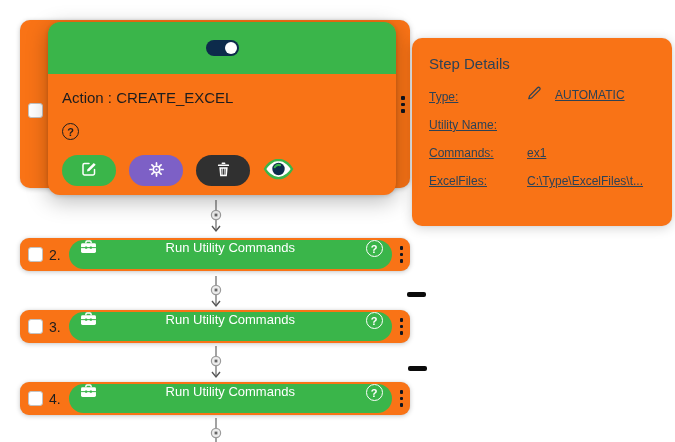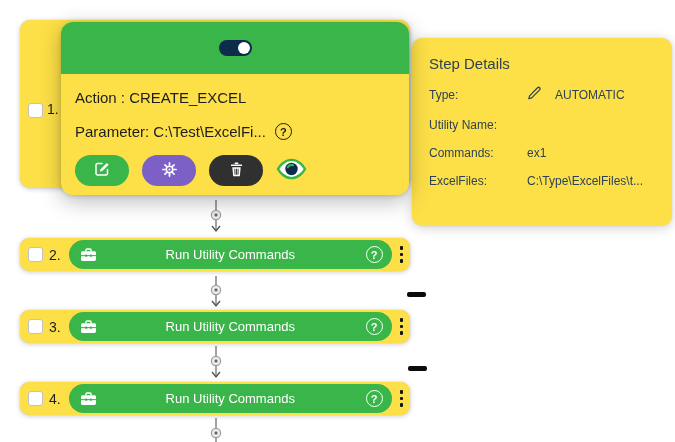--- a/index.html
+++ b/index.html
@@ -1,35 +1,35 @@
 <!DOCTYPE html>
 <html><head>
 <meta charset="utf-8">
 <style>
   * { margin:0; padding:0; box-sizing:border-box; }
   html,body { width:675px; height:442px; }
   body {
     position:relative; overflow:hidden; background:#ffffff;
     font-family:"Liberation Sans", sans-serif;
   }
-  .card { position:absolute; background:#fde047; }
+  .card { position:absolute; background:#f97316; }
 
   
   .row1 {
     left:20px; top:20px; width:390px; height:168px; border-radius:10px;
     box-shadow:0 1px 5px rgba(0,0,0,.22), 0 0 1px rgba(0,0,0,.12);
     z-index:1;
   }
   .row1 .cb { position:absolute; left:8px; top:83px; }
   .row1 .step-num { position:absolute; left:27px; top:81px; }
   .row1 .kebab { position:absolute; left:378px; top:73px; }
 
   
   .popup {
-    left:61px; top:22px; width:348px; height:173px; border-radius:12px;
+    left:48px; top:22px; width:348px; height:173px; border-radius:12px;
     box-shadow:0 6px 22px rgba(0,0,0,.28), 0 1px 4px rgba(0,0,0,.15);
     z-index:5;
   }
   .popup-header {
     height:52px; background:#3ab54a; border-radius:12px 12px 0 0;
     display:flex; align-items:center; justify-content:center;
   }
   .toggle { width:33px; height:16px; border-radius:8px; background:#0d2b4b; position:relative; cursor:pointer; }
   .toggle-knob { position:absolute; right:2px; top:2px; width:12px; height:12px; border-radius:50%; background:#fff; }
   .popup-body { padding:15px 14px 0 14px; }
@@ -50,37 +50,37 @@
   .pill.dark   { background:#303030; }
   .eye-btn { background:none; border:none; cursor:pointer; display:flex; align-items:center; padding:0; }
 
   
   .step-details {
     left:412px; top:38px; width:260px; height:188px; border-radius:10px;
     box-shadow:0 2px 12px rgba(0,0,0,.18), 0 0 2px rgba(0,0,0,.08);
     padding:17px 10px 0 17px; z-index:4; color:#2e4255;
   }
   .sd-title { font-size:15px; margin-bottom:14px; }
-  .sd-row { display:flex; align-items:center; margin-bottom:13px; font-size:12px; min-height:15px; }
+  .sd-row { display:flex; align-items:flex-end; margin-bottom:13px; font-size:12px; min-height:15px;text-decoration:underline; }
   .sd-label { width:98px; flex:none; }
   .sd-value { display:flex; align-items:center; gap:13px; white-space:nowrap; }
 
   
   .step-row {
     left:20px; width:390px; height:33px; border-radius:9px;
     box-shadow:0 1px 5px rgba(0,0,0,.22), 0 0 1px rgba(0,0,0,.12);
     display:flex; align-items:center; padding:0 4px 0 8px; z-index:2;
   }
   .row2 { top:238px; } .row3 { top:310px; } .row4 { top:382px; }
   .cb { width:15px; height:15px; border:1px solid #c2c2c2; border-radius:3px; background:#fff; cursor:pointer; flex:none; }
   .step-num { font-size:14px; color:#1d1d1f; }
   .step-row .step-num { margin:0 3px 0 6px; min-width:17px; }
   .green-btn {
     flex:1; height:29px; border-radius:15px; background:#3ab54a; border:none; cursor:pointer;
-    position:relative; display:flex; align-items:center;
+    position:relative; display:flex; 
   }
   .green-btn .gb-icon { position:absolute; left:11px; display:flex; }
   .gb-label { width:100%; text-align:center; color:#fff; font-size:13px; }
   .help-white {
     position:absolute; right:9px; width:17px; height:17px;
     border:1.6px solid #fff; border-radius:50%; color:#fff;
     font-size:11px; font-weight:bold;
     display:flex; align-items:center; justify-content:center;
   }
   .kebab { display:flex; flex-direction:column; gap:3px; padding:3px; cursor:pointer; }
@@ -111,21 +111,20 @@
 
 <div class="card popup">
   <div class="popup-header">
     <span class="toggle">
       <span class="toggle-knob"></span>
     </span>
   </div>
   <div class="popup-body">
     <div class="action-line">Action : CREATE_EXCEL</div>
     <div class="param-line">
-      <span>Parameter: C:\Test\ExcelFi...</span>
       <span class="help-dark">?</span>
     </div>
     <div class="btn-row">
       <button class="pill green">
         <span>
           <svg viewBox="0 0 16 16" width="16" height="16">
               <path d="M13.5 8.5v4a1.5 1.5 0 0 1-1.5 1.5H3.5A1.5 1.5 0 0 1 2 12.5V4a1.5 1.5 0 0 1 1.5-1.5h4.5" fill="none" stroke="#fff" stroke-width="1.5" stroke-linecap="round"></path>
               <path d="M6.5 8.2 12.8 1.9l1.9 1.9-6.3 6.3-2.4.5z" fill="#fff"></path>
             </svg>
         </span>

